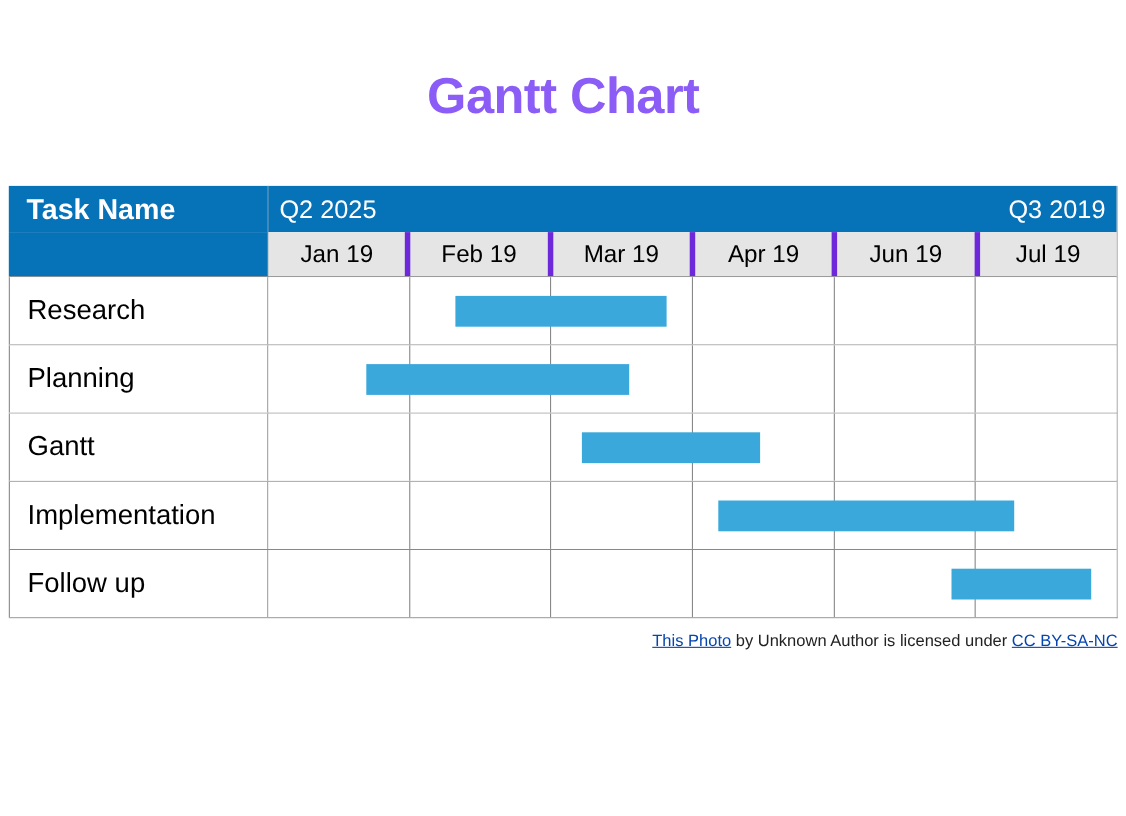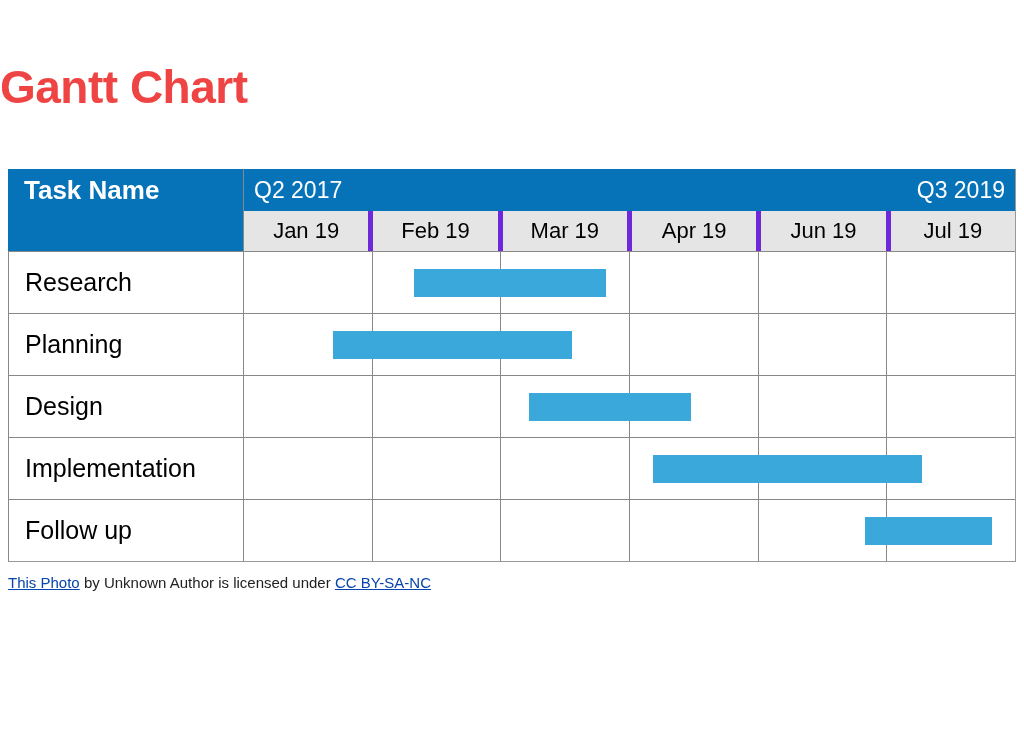--- a/index.html
+++ b/index.html
@@ -8,23 +8,24 @@
       box-sizing: border-box;
     }
     body {
       font-family: -apple-system, BlinkMacSystemFont, "Segoe UI", Helvetica, Arial, sans-serif;
       background: #ffffff;
       width: 1024px;
       height: 742px;
       padding: 0;
     }
     .title {
+      text-align: center;
       font-size: 46px;
       font-weight: 700;
-      color: #ef4444;
+      color: #8b5cf6;
       margin-top: 60px;
       margin-bottom: 55px;
       letter-spacing: -0.5px;
     }
     .gantt-container {
       margin: 0 8px;
       border: 1px solid #999;
       border-left: none;
       border-top: none;
     }
@@ -118,38 +119,39 @@
       position: absolute;
       height: 28px;
       background: #3AA8DB;
       top: 50%;
       transform: translateY(-50%);
     }
     .attribution {
       margin: 12px 8px 0 8px;
       font-size: 15px;
       color: #222;
+      text-align: right;
     }
     .attribution a {
       color: #0645AD;
       text-decoration: underline;
     }
   </style>
 </head>
 <body>
 
 <h1 class="title">Gantt Chart</h1>
 
 <div class="gantt-container">
   <div class="header-row-1">
     <div class="header-task">
       <span>Task Name</span>
     </div>
     <div class="header-quarters">
-      <div class="quarter q2">Q2 2017</div>
+      <div class="quarter q2">Q2 2025</div>
       <div class="quarter q3">Q3 2019</div>
     </div>
   </div>
 
   <div class="header-row-2">
     <div class="task-header-bottom"></div>
     <div class="months">
       <div class="month">Jan 19</div>
       <div class="month">Feb 19</div>
       <div class="month">Mar 19</div>
@@ -178,21 +180,21 @@
           <div class="timeline-cell"></div>
           <div class="timeline-cell"></div>
           <div class="timeline-cell"></div>
           <div class="timeline-cell"></div>
           <div class="timeline-cell"></div>
           <div class="timeline-cell"></div>
           <div class="bar" style="left: 11.5%; width: 31%;"></div>
         </div>
       </div>
       <div class="body-row">
-        <div class="task-name">Design</div>
+        <div class="task-name">Gantt</div>
         <div class="timeline">
           <div class="timeline-cell"></div>
           <div class="timeline-cell"></div>
           <div class="timeline-cell"></div>
           <div class="timeline-cell"></div>
           <div class="timeline-cell"></div>
           <div class="timeline-cell"></div>
           <div class="bar" style="left: 37%; width: 21%;"></div>
         </div>
       </div>

